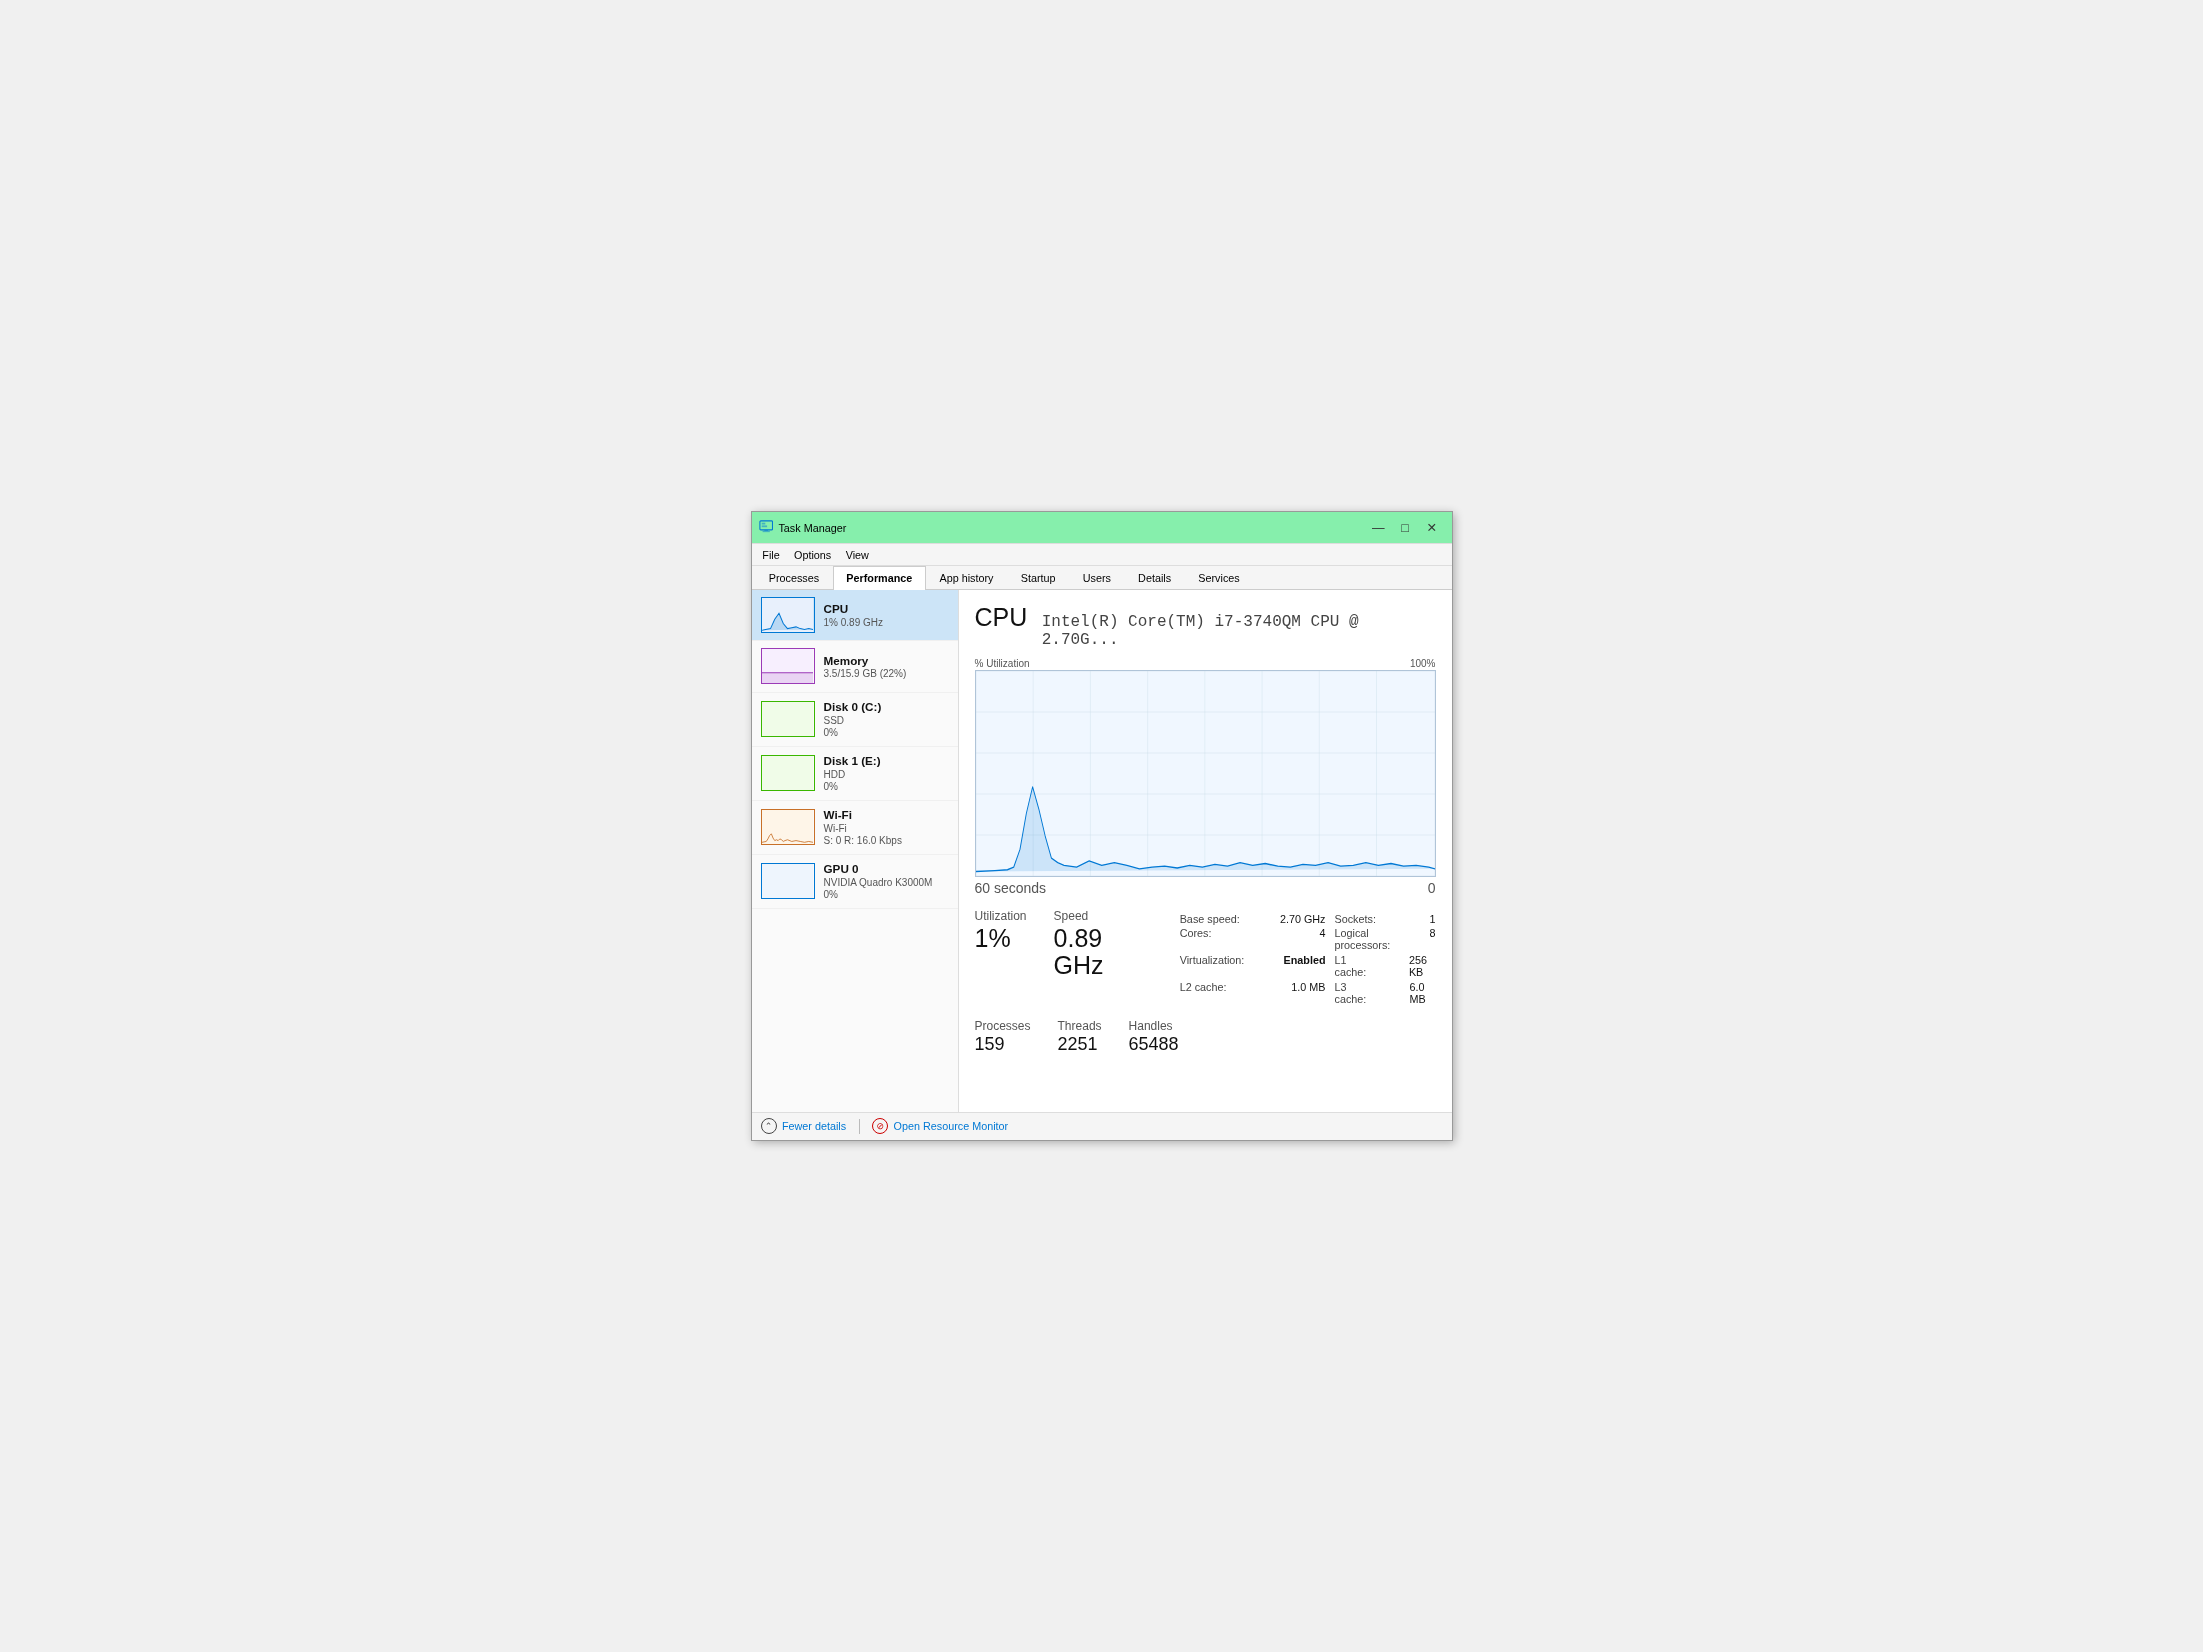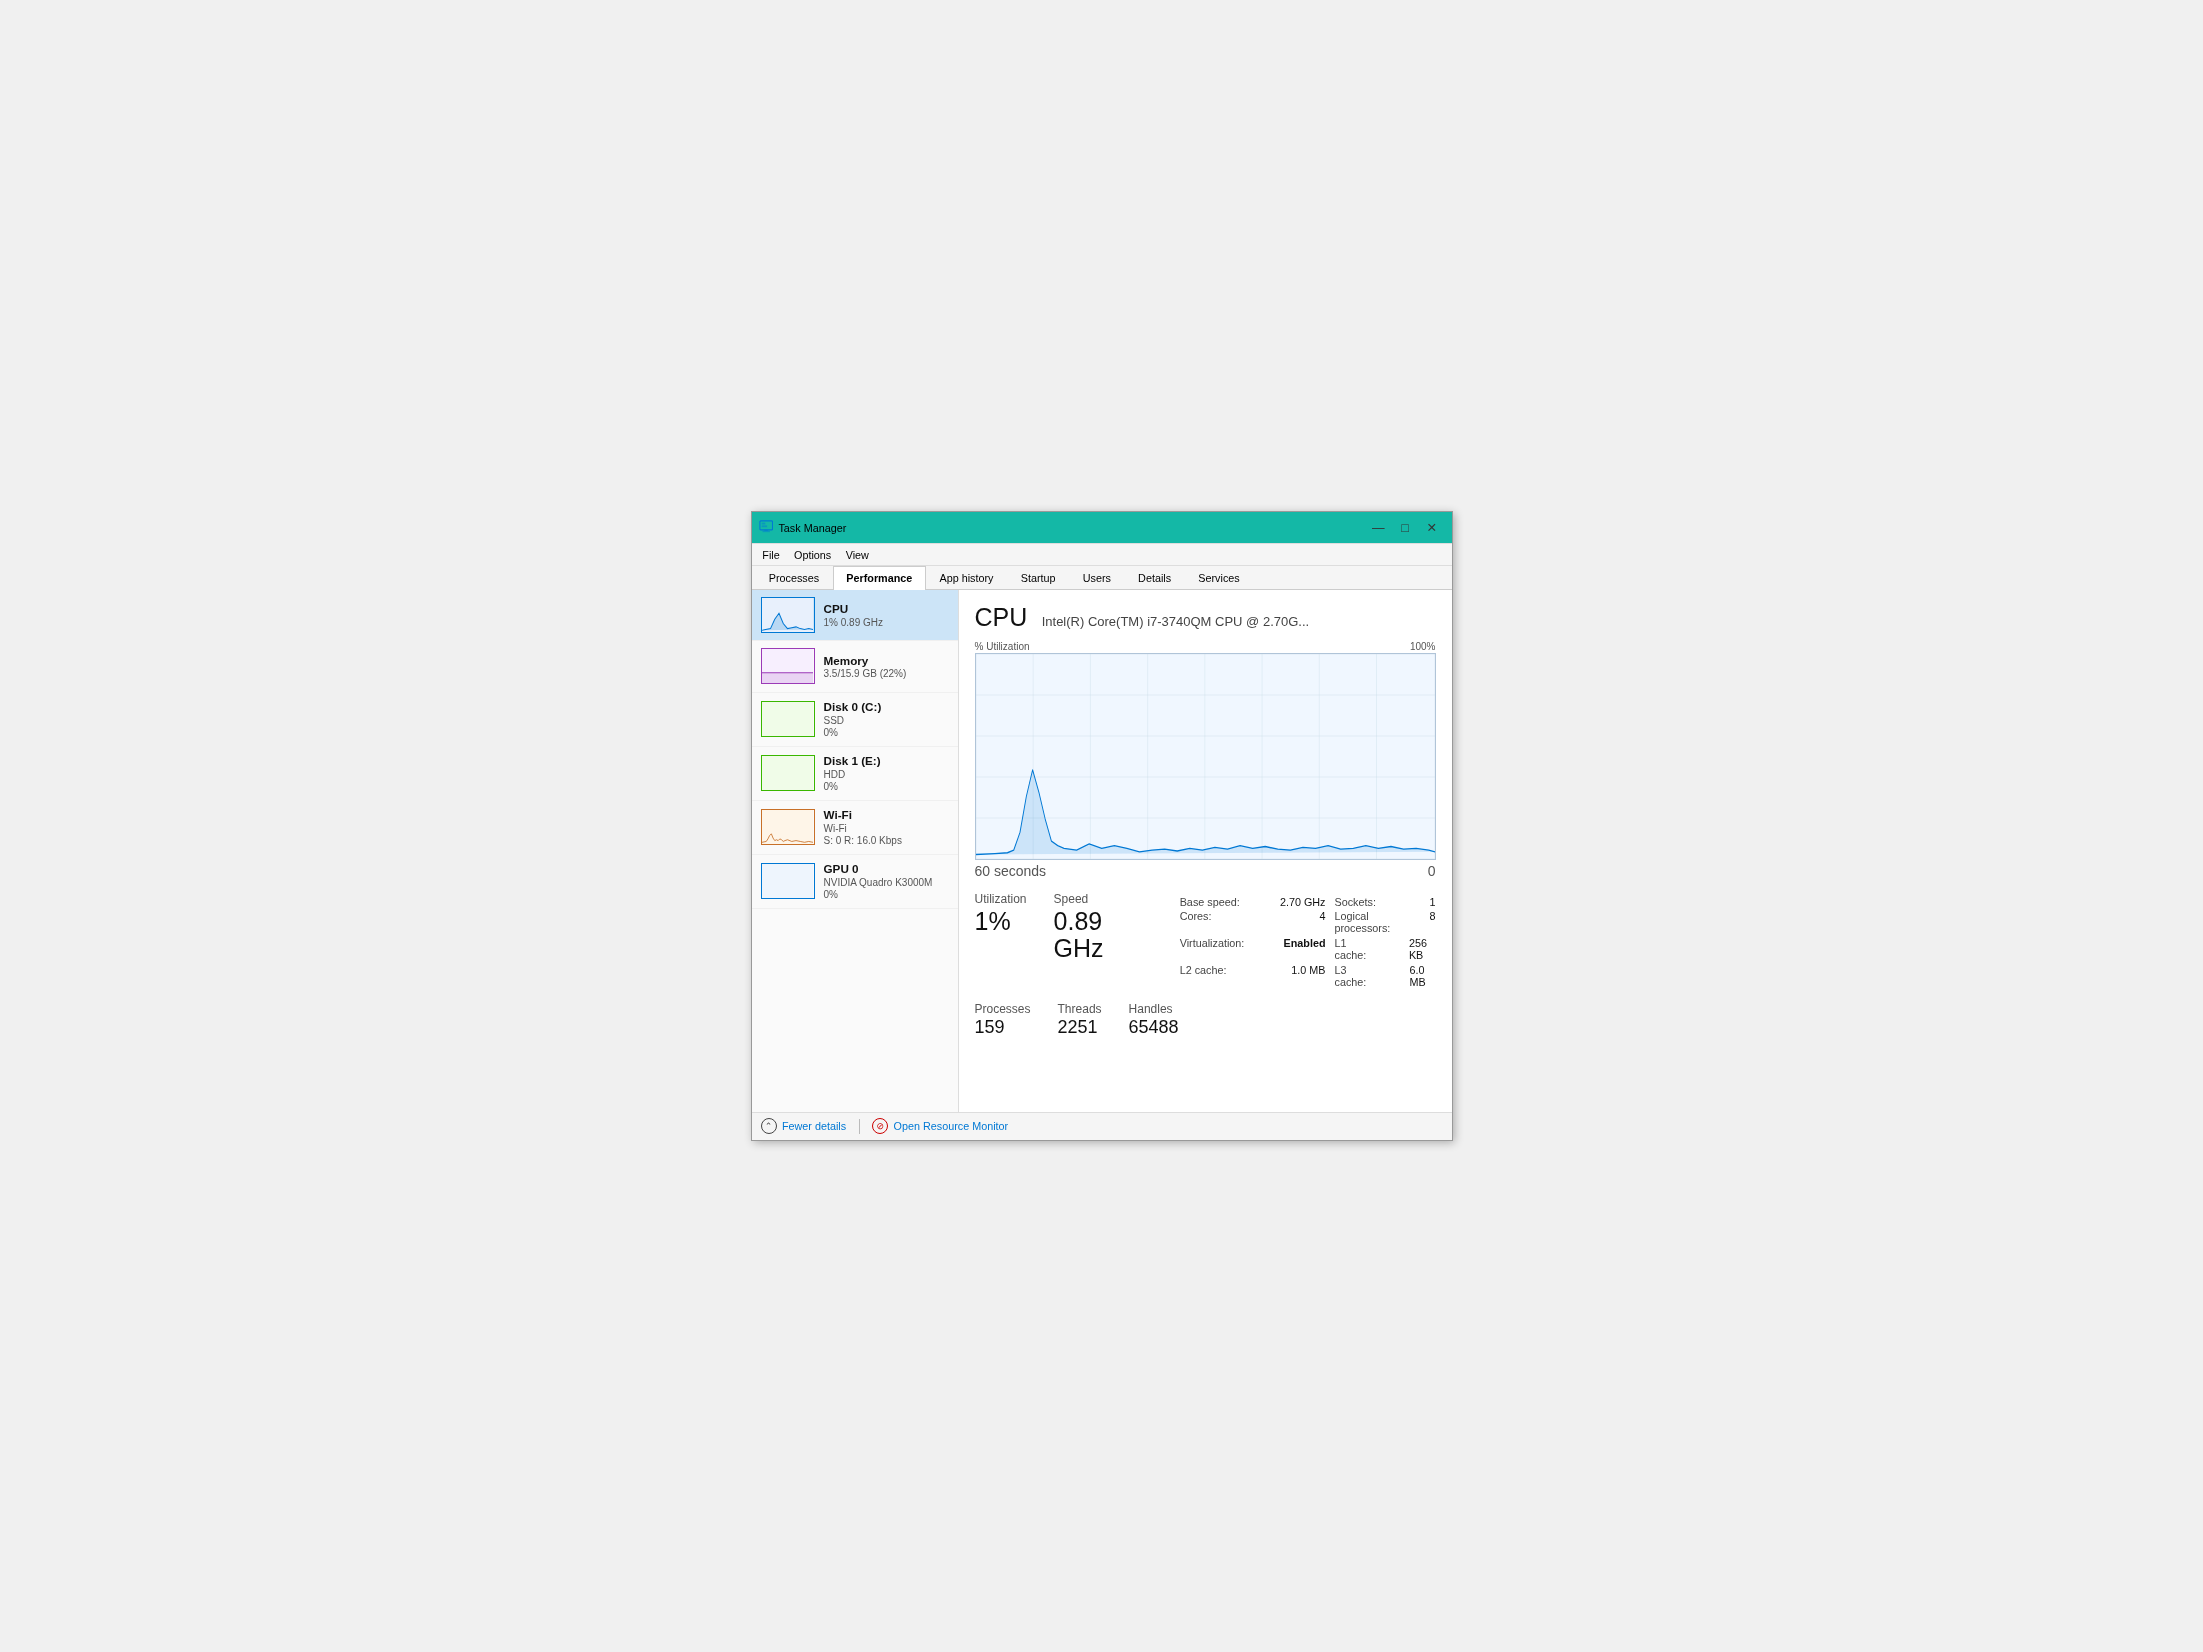--- a/index.html
+++ b/index.html
@@ -14,21 +14,21 @@
     }
     .window {
       width: 702px;
       background: #fff;
       border: 0.9px solid #999;
       box-shadow: 1.8px 1.8px 9px rgba(0,0,0,0.3);
       display: flex;
       flex-direction: column;
     }
     .title-bar {
-      background: #14b8a6;
+      background: #86efac;
       padding: 5.4px 7.2px;
       display: flex;
       align-items: center;
       justify-content: space-between;
       border-bottom: 0.9px solid #ddd;
       user-select: none;
     }
     .title-bar-left {
       display: flex;
       align-items: center;
@@ -149,22 +149,23 @@
       display: flex;
       align-items: baseline;
       gap: 14.4px;
     }
     .detail-title {
       font-size: 25px;
       font-weight: 300;
       color: #111;
     }
     .detail-subtitle {
-      font-size: 13px;
+      font-size: 16px;
       color: #444;
+      font-family: Liberation Mono, monospace;
     }
     .chart-area {
       border: 0.9px solid #b0c4d8;
       background: #f0f7ff;
       position: relative;
       height: 207px;
     }
     .chart-label-top {
       display: flex;
       justify-content: space-between;

